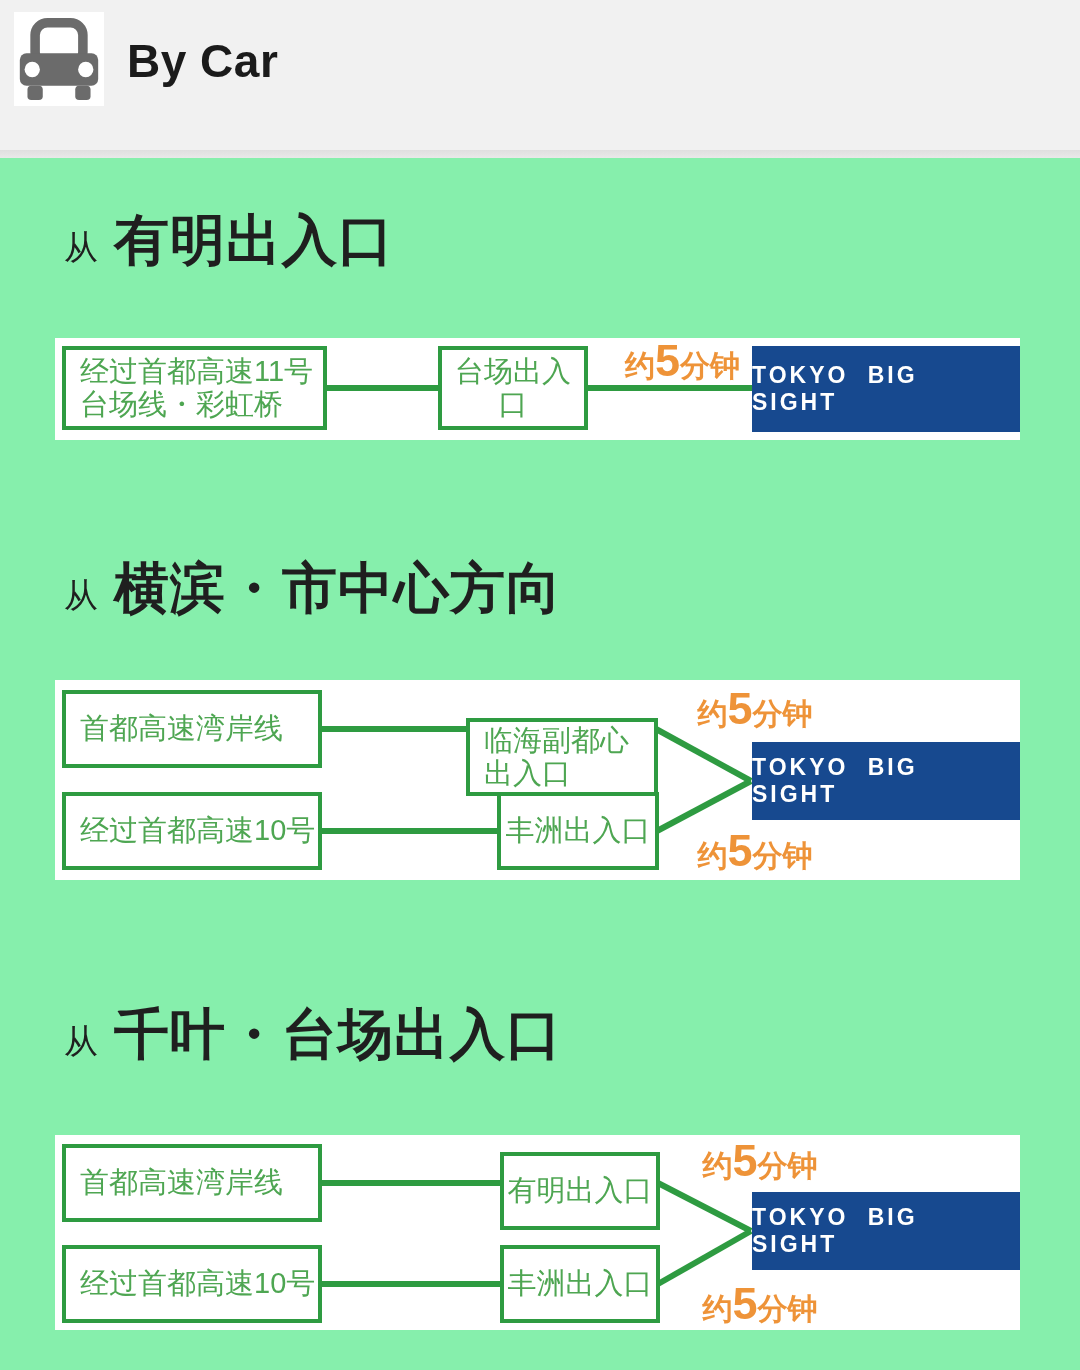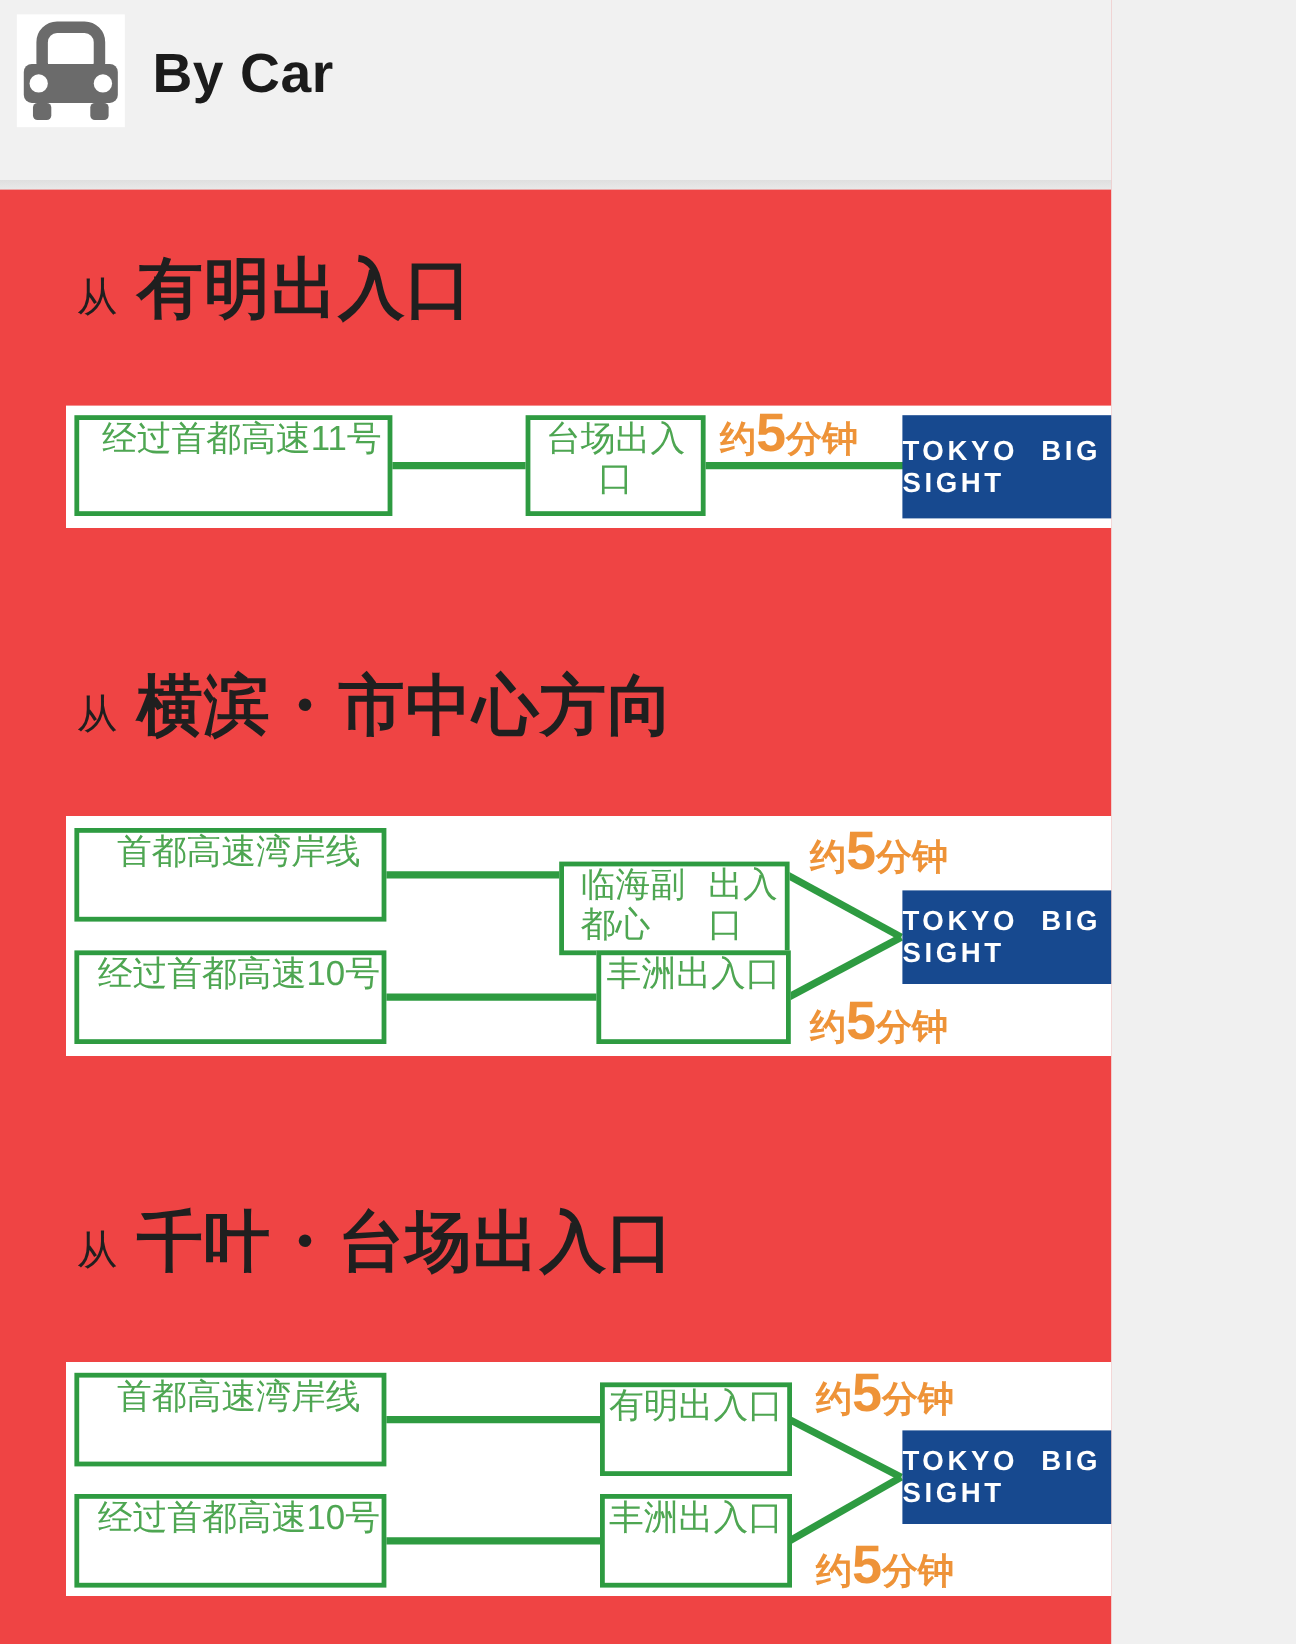--- a/index.html
+++ b/index.html
@@ -2,23 +2,23 @@
 <html><head>
 <meta charset="utf-8">
 <style>
   html,body{margin:0;padding:0;}
   body{
     font-family:"Liberation Sans","DejaVu Sans",sans-serif;
     background:#f0f0f0;
   }
   .page{
     position:relative;
-    width:926px;
+    width:1080px;
     height:1370px;
-    background:#ef4444;
+    background:#86efac;
     overflow:hidden;
   }
   
   .header{
     position:absolute;left:0;top:0;width:1080px;height:150px;
     background:#f1f1f1;
   }
   .car-badge{
     position:absolute;left:14px;top:12px;width:90px;height:94px;
     background:#ffffff;display:flex;align-items:center;justify-content:center;
@@ -50,39 +50,39 @@
   .band2{top:680px;height:200px;}
   .band3{top:1135px;height:195px;}
   .connectors{position:absolute;left:0;top:0;}
   .gbox{
     position:absolute;
     background:#ffffff;
     border:4px solid #2e9b41;
     color:#4ea652;
     font-size:29px;
     box-sizing:border-box;
-    display:flex;flex-direction:row;justify-content:center;
+    display:flex;flex-direction:column;justify-content:center;
     line-height:1.15;
     z-index:2;
   }
   .gbox.pad{padding-left:14px;}
   .gbox.center{text-align:center;}
   .dest{
     position:absolute;
     background:#17498f;
     color:#ffffff;
     display:flex;align-items:center;justify-content:center;
     font-size:23px;font-weight:800;
     letter-spacing:3px;word-spacing:10px;
     z-index:2;
   }
   .duration{
     position:absolute;
     color:#ee9338;font-weight:700;font-size:30px;
-    white-space:nowrap;z-index:3;
+    white-space:nowrap;text-align:center;z-index:3;
   }
   .duration .num{font-size:45px;font-weight:700;line-height:1;}
 </style>
 </head>
 <body>
 
 <div class="page">
 
   <div class="header">
     <div class="car-badge">
@@ -104,20 +104,21 @@
     <span class="big">有明出入口</span>
   </div>
 
   <div class="band band1">
     <svg class="connectors" width="965" height="102" viewBox="0 0 965 102">
       <line x1="270" y1="50" x2="385" y2="50" stroke="#2e9b41" stroke-width="6"></line>
       <line x1="530" y1="50" x2="699" y2="50" stroke="#2e9b41" stroke-width="6"></line>
     </svg>
     <div class="gbox pad" style="left:7px;top:8px;width:265px;height:84px;">
       <span>经过首都高速11号</span>
+      <span>台场线・彩虹桥</span>
     </div>
     <div class="gbox center" style="left:383px;top:8px;width:150px;height:84px;">
       <span>台场出入口</span>
     </div>
     <div class="duration" style="left:545px;top:0px;width:165px;">
       <span>约</span><span class="num">5</span><span>分钟</span>
     </div>
     <div class="dest" style="left:697px;top:8px;width:268px;height:86px;">TOKYO BIG SIGHT</div>
   </div>
 

